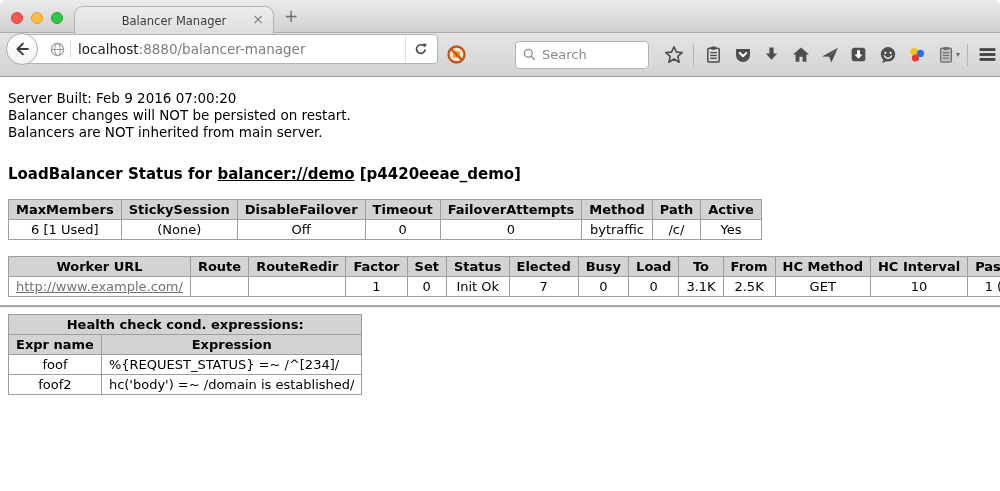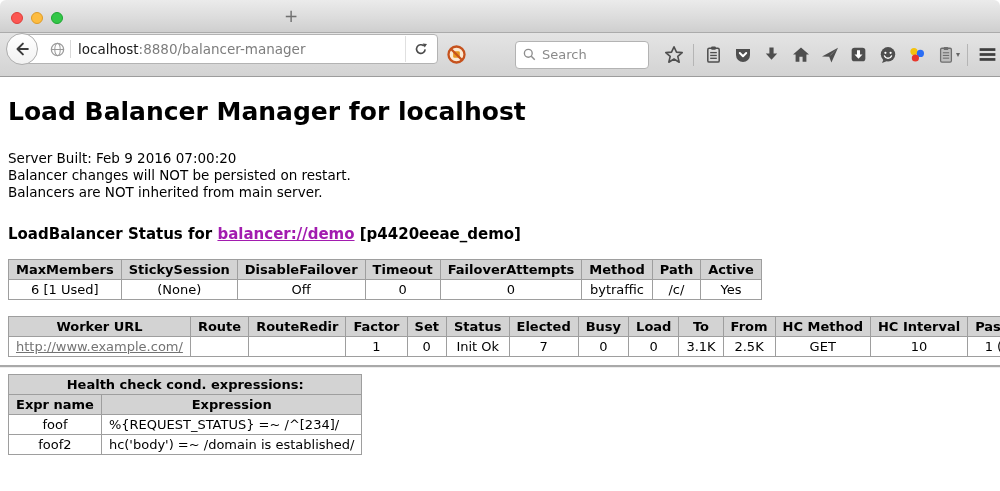--- a/index.html
+++ b/index.html
@@ -50,21 +50,21 @@
   .tool-icons { display:flex; align-items:center; margin-left:10px; }
   .tool-btn { width:29px; height:28px; display:flex; align-items:center; justify-content:center; }
   .vsep { width:1px; height:22px; background:#b5b5b5; margin:0 5px; }
   .caret { font-size:8px; color:#666; margin-left:-4px; margin-right:2px;}
 
   
   .content { padding:13px 8px 0 8px; color:#000; }
   h1 { font-size:25px; font-weight:bold; margin:7px 0 24px 0; }
   .info { font-size:13.5px; line-height:17px; }
   .status-h { font-size:15px; font-weight:bold; margin:24px 0 16px 0; }
-  .status-h a { color:#a21caf; }
+  .status-h a { color:#000000; }
   table { border-collapse:collapse; font-size:13px; margin-bottom:16px; }
   th, td { border:1px solid #9e9e9e; padding:2px 7px; text-align:center; white-space:nowrap; }
   th { background:#d3d3d3; font-weight:bold; }
   td.left { text-align:left; }
   a.worker-link { color:#737373; }
   .worker-table { margin-bottom:8px; }
   .hc-table { margin:6px 0 6px 0; }
   hr.rule { border:none; border-top:2px solid #a9a9a9; border-bottom:1px solid #ededed;
     margin:0 -8px; }
   .hc-table td.name { width:80px; }
@@ -72,20 +72,24 @@
 </style>
 </head>
 <body>
 
 <div class="chrome">
   <div class="tabstrip">
     <div class="traffic">
       <span class="t-red"></span>
       <span class="t-yellow"></span>
       <span class="t-green"></span>
+    </div>
+    <div class="tab">
+      <span class="tab-title">Balancer Manager</span>
+      <span class="tab-close">×</span>
     </div>
     <div class="newtab">+</div>
   </div>
 
   <div class="toolbar">
     <div class="nav-group">
       <div class="urlbar">
         <span class="globe">
           <svg width="17" height="17" viewBox="0 0 20 20">
               <circle cx="10" cy="10" r="7.2" fill="none" stroke="#9a9a9a" stroke-width="1.5"></circle>
@@ -220,21 +224,20 @@
               <rect x="6" y="13" width="12" height="2.2"></rect>
             </g>
             <polygon points="17,15 23,15 23,21" fill="#a9a9a9"></polygon>
           </svg>
       </span>
     </div>
   </div>
 </div>
 
 <div class="content">
-  <h1>Load Balancer Manager for localhost</h1>
 
   <div class="info">
     <div>Server Built: Feb 9 2016 07:00:20</div>
     <div>Balancer changes will NOT be persisted on restart.</div>
     <div>Balancers are NOT inherited from main server.</div>
   </div>
 
   <div class="status-h"><span>LoadBalancer Status for </span><a href="#">balancer://demo</a><span> [p4420eeae_demo]</span></div>
 
   <table>

